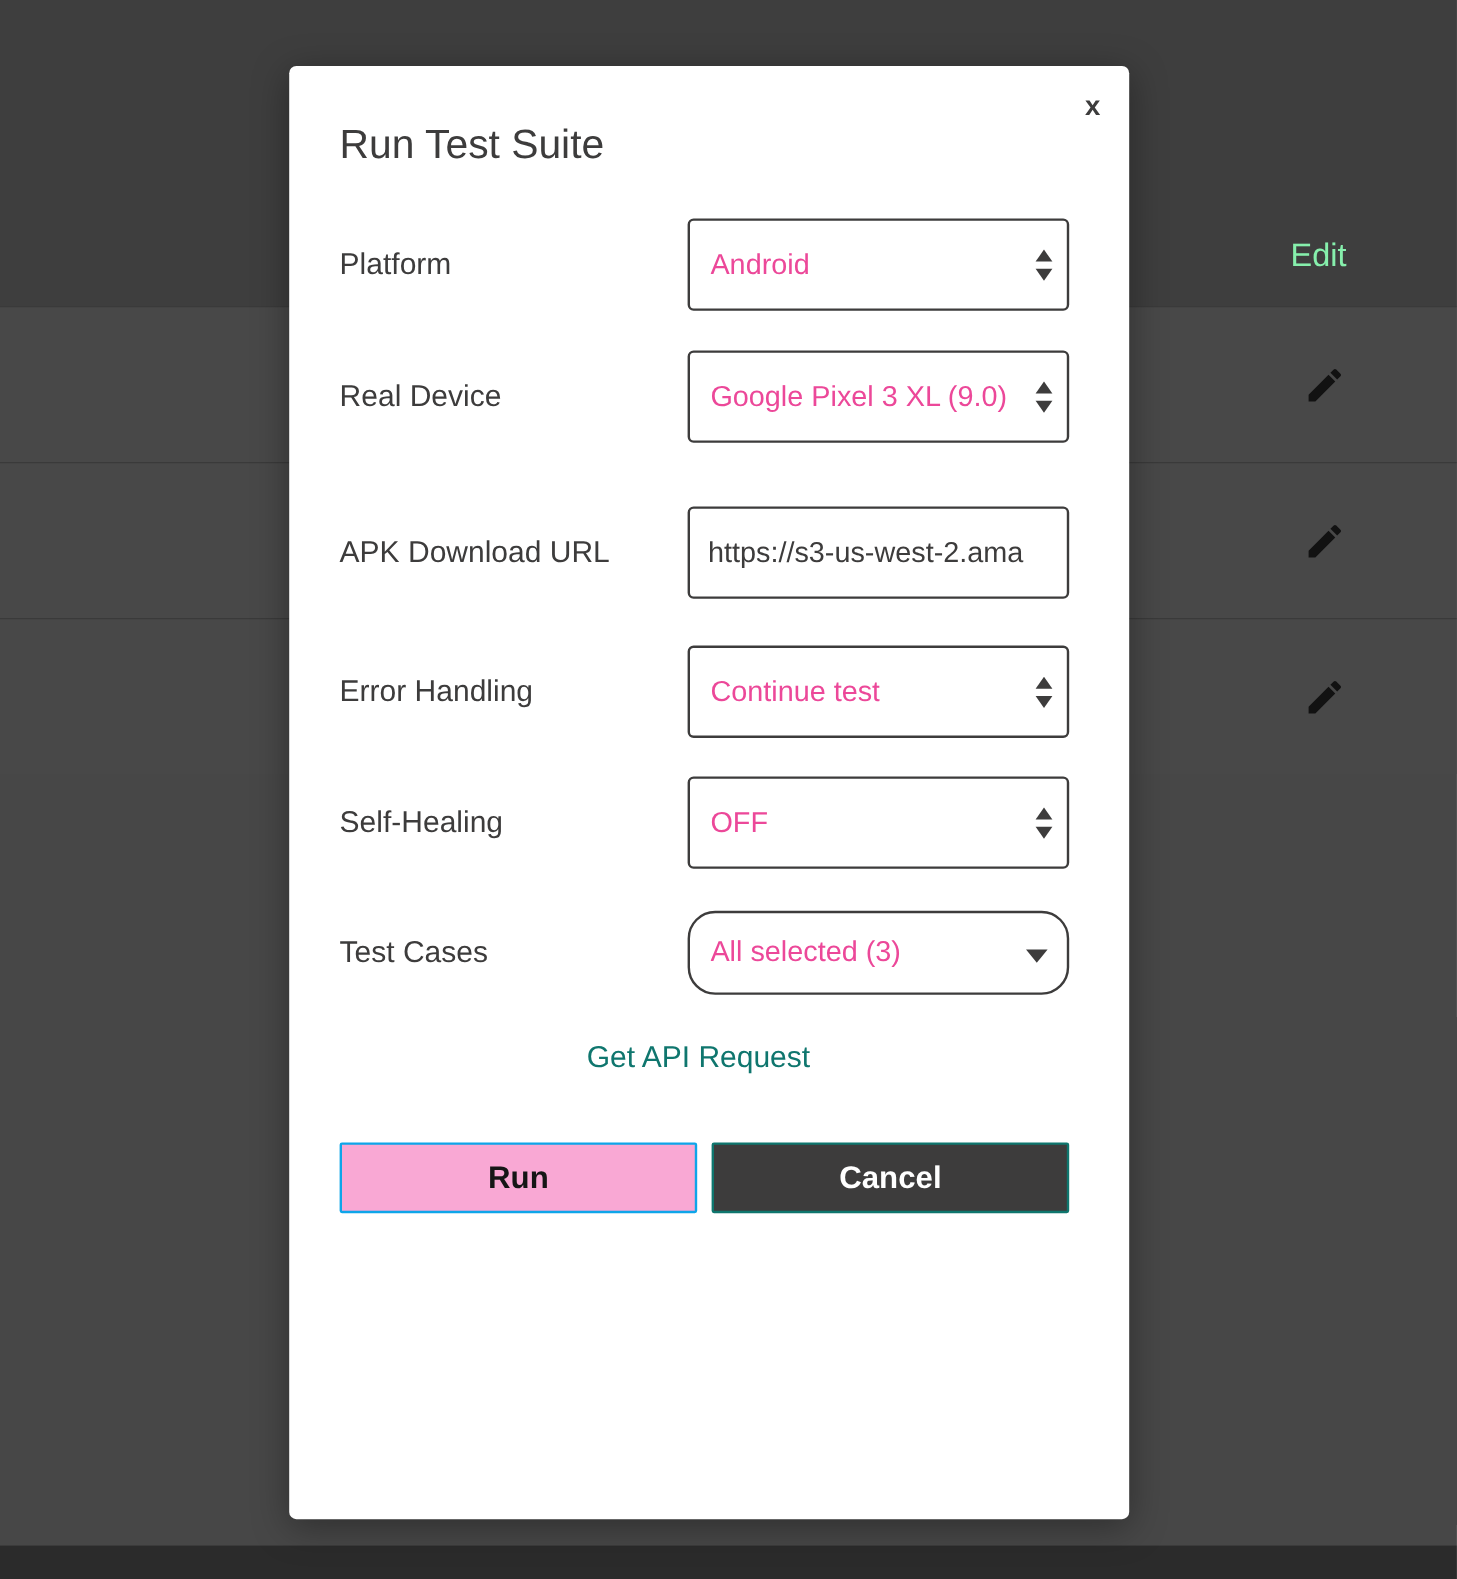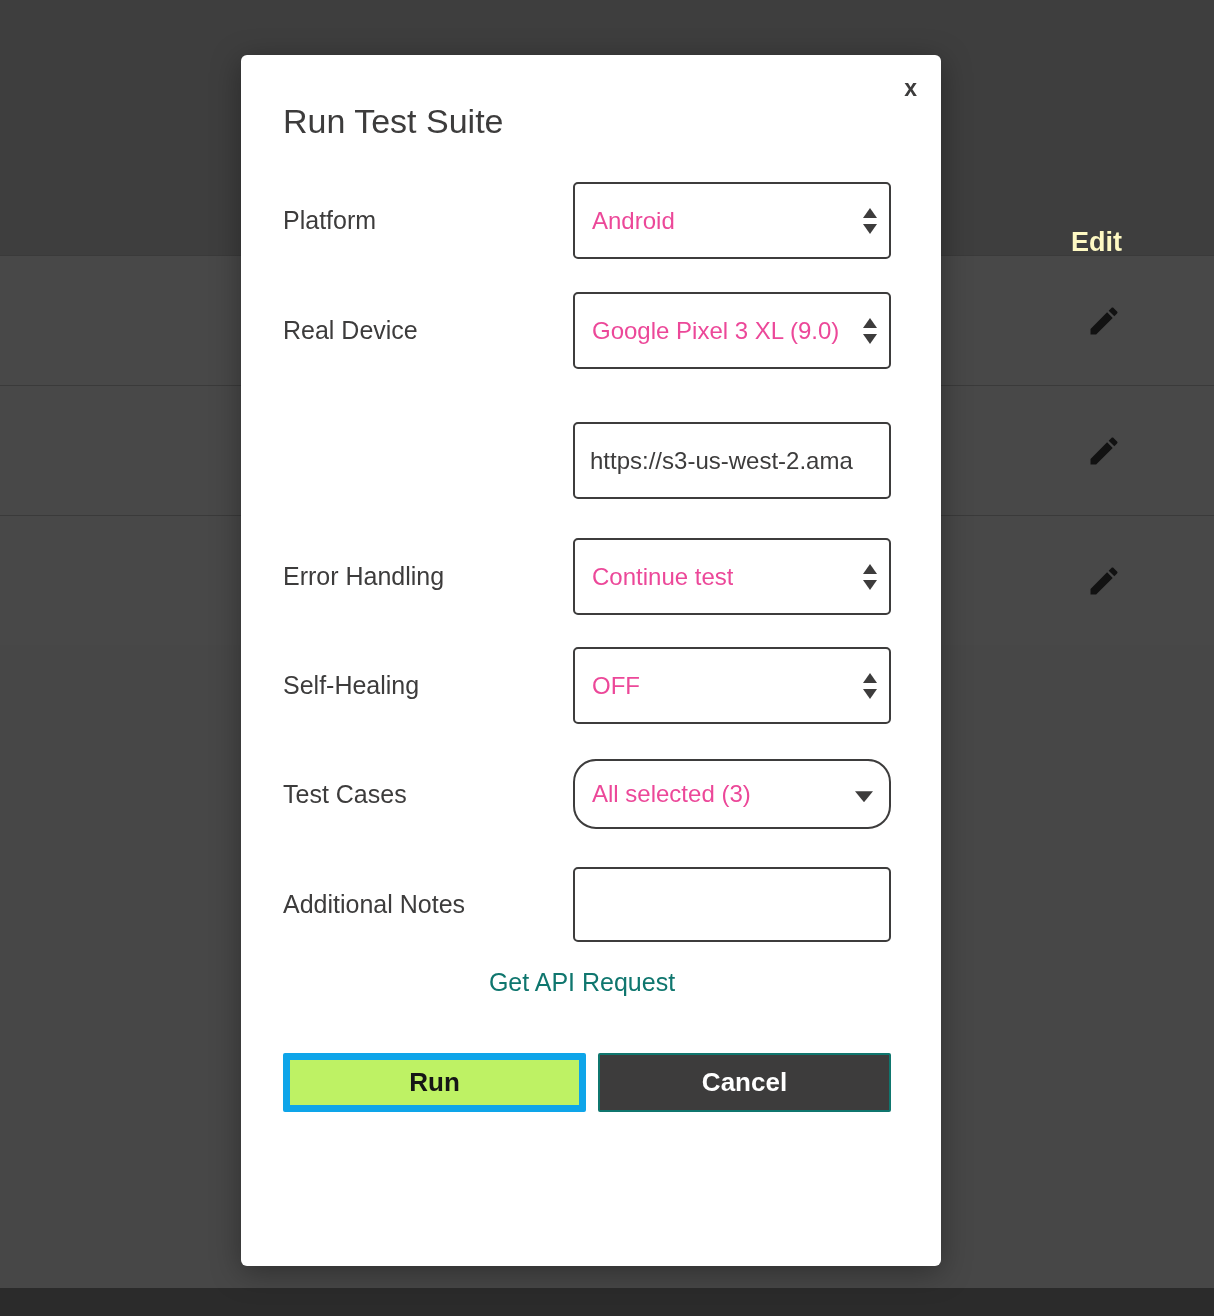--- a/index.html
+++ b/index.html
@@ -11,21 +11,21 @@
     background: #474747;
   }
 
   
   .bg { position: absolute; inset: 0; background: #474747; }
   .bg-header {
     height: 255px; background: #3e3e3e; position: relative;
   }
   .bg-edit-label {
     position: absolute; right: 92px; top: 198px;
-    font-size: 27px; font-weight: 700; color: #fef9c3; margin-top: 29px;
+    font-size: 27px; font-weight: 400; color: #86efac;
   }
   .bg-row {
     height: 130px; border-top: 1px solid #3a3a3a;
     display: flex; align-items: center; justify-content: flex-end;
     padding-right: 92px; background: #484848;
   }
   .bg-row:first-of-type { height: 135px; }
   .bg-row:last-of-type { border-bottom: 1px solid #3a3a3a; }
   .pencil-icon { width: 36px; height: 36px; fill: #121212; }
   .bg-footer {
@@ -108,21 +108,21 @@
   }
 
   .btn-row { display: flex; gap: 12px; margin-top: 56px; }
   .btn {
     flex: 1; height: 59px; cursor: pointer;
     font-family: "Liberation Sans", sans-serif;
     font-size: 26px; font-weight: 700;
     display: flex; align-items: center; justify-content: center;
     border-radius: 2px;
   }
-  .btn-run { background: #bef264; border: 7px solid #0ea5e9; color: #161616; }
+  .btn-run { background: #f9a8d4; border: 2px solid #0ea5e9; color: #161616; }
   .btn-cancel { background: #3d3c3c; border: 2px solid #0f766e; color: #ffffff; }
 </style>
 </head>
 <body>
 
 <div class="bg">
   <div class="bg-header">
     <span class="bg-edit-label">Edit</span>
   </div>
   <div class="bg-row">
@@ -163,20 +163,21 @@
     <div class="control">
       <span class="value">Google Pixel 3 XL (9.0)</span>
       <svg class="updown" viewBox="0 0 18 28">
           <polygon points="9,1 16,11 2,11"></polygon>
           <polygon points="9,27 16,17 2,17"></polygon>
         </svg>
     </div>
   </div>
 
   <div class="form-row mb3">
+    <label>APK Download URL</label>
     <input class="text-input" type="text" value="https://s3-us-west-2.ama" style="">
   </div>
 
 
   <div class="form-row mb5">
     <label>Error Handling</label>
     <div class="control">
       <span class="value">Continue test</span>
       <svg class="updown" viewBox="0 0 18 28">
           <polygon points="9,1 16,11 2,11"></polygon>
@@ -197,24 +198,20 @@
   </div>
 
   <div class="form-row mb7">
     <label>Test Cases</label>
     <div class="control dd">
       <span class="value">All selected (3)</span>
       <span class="caret-down"></span>
     </div>
   </div>
 
-  <div class="form-row">
-    <label>Additional Notes</label>
-    <input class="text-input notes-input" type="text" value="" style="">
-  </div>
 
   <div class="api-link">Get API Request</div>
 
   <div class="btn-row">
     <button class="btn btn-run">Run</button>
     <button class="btn btn-cancel">Cancel</button>
   </div>
 </div>
 
 </body></html>

